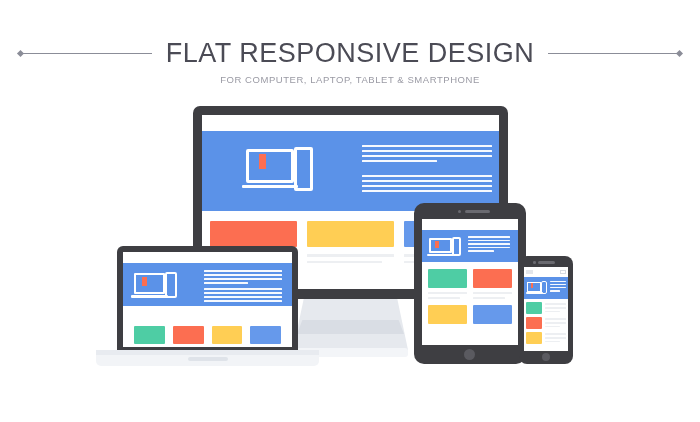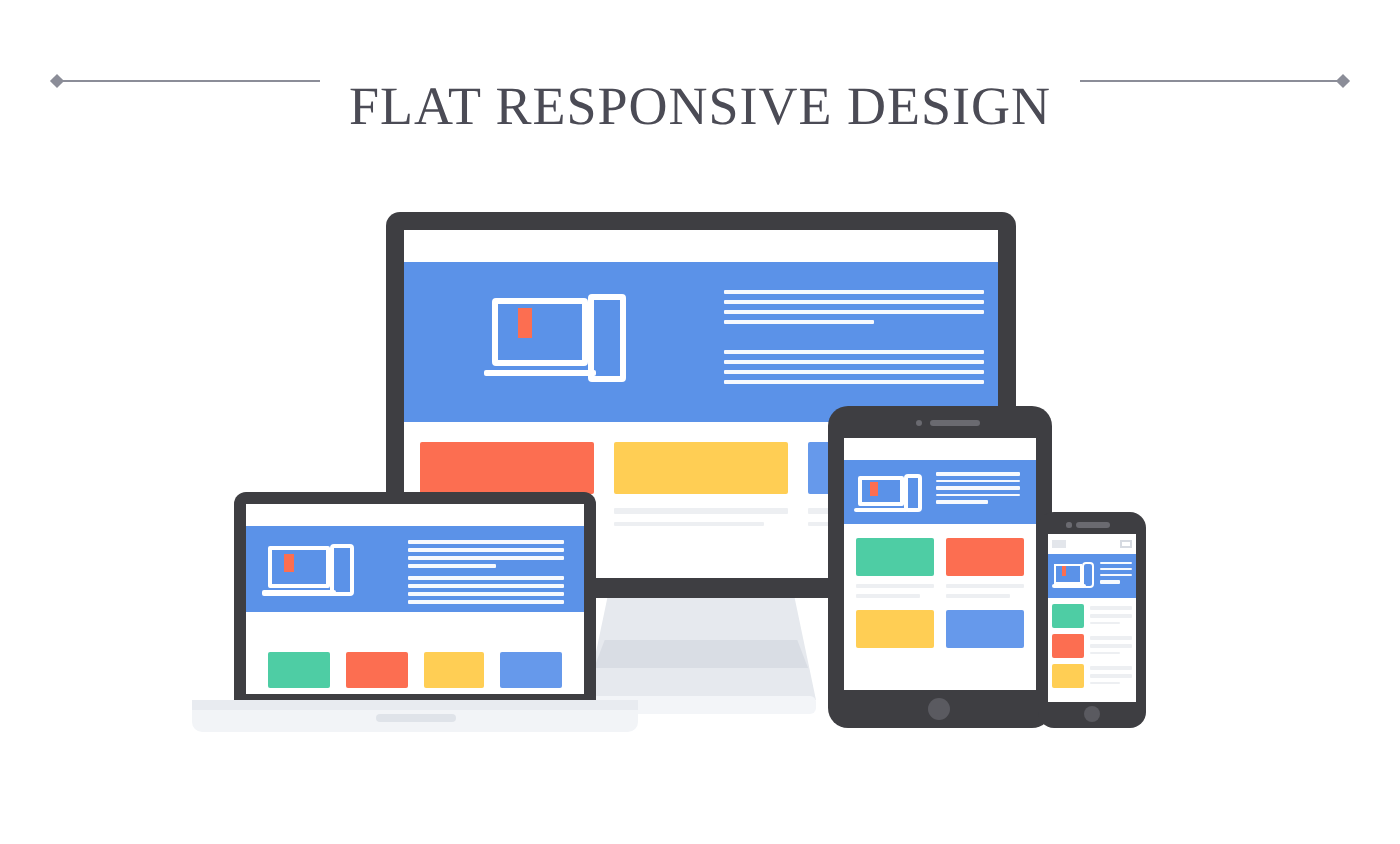--- a/index.html
+++ b/index.html
@@ -6,21 +6,21 @@
   html, body {
     width: 700px; height: 422px;
     background: #ffffff;
     font-family: "Liberation Sans", sans-serif;
     overflow: hidden;
   }
   .stage { position: relative; width: 700px; height: 422px; background: #fff; }
 
   
   .header { position: absolute; left: 0; top: 40px; width: 700px; text-align: center; }
-  .title-row { display: flex; align-items: flex-start; justify-content: center; gap: 0; font-family: Liberation Serif, serif; }
+  .title-row { display: flex; align-items: center; justify-content: center; gap: 0; }
   .rule { height: 1px; background: #8b8d98; flex: 0 0 auto; position: relative; }
   .rule.left  { width: 132px; margin-right: 14px; }
   .rule.right { width: 132px; margin-left: 14px; }
   .rule .cap {
     position: absolute; top: -2px; width: 5px; height: 5px;
     background: #8b8d98; transform: rotate(45deg);
   }
   .rule.left .cap  { left: -2px; }
   .rule.right .cap { right: -2px; }
   .maintitle {
@@ -152,20 +152,21 @@
   <div class="header">
     <div class="title-row">
       <div class="rule left">
         <span class="cap"></span>
       </div>
       <div class="maintitle">FLAT RESPONSIVE DESIGN</div>
       <div class="rule right">
         <span class="cap"></span>
       </div>
     </div>
+    <div class="subtitle">FOR COMPUTER, LAPTOP, TABLET &amp; SMARTPHONE</div>
   </div>
 
   <div id="mon-neck"></div>
   <div id="mon-stand">
     <div class="plate"></div>
     <div class="shade"></div>
     <div class="base"></div>
   </div>
 
   <div id="monitor">

